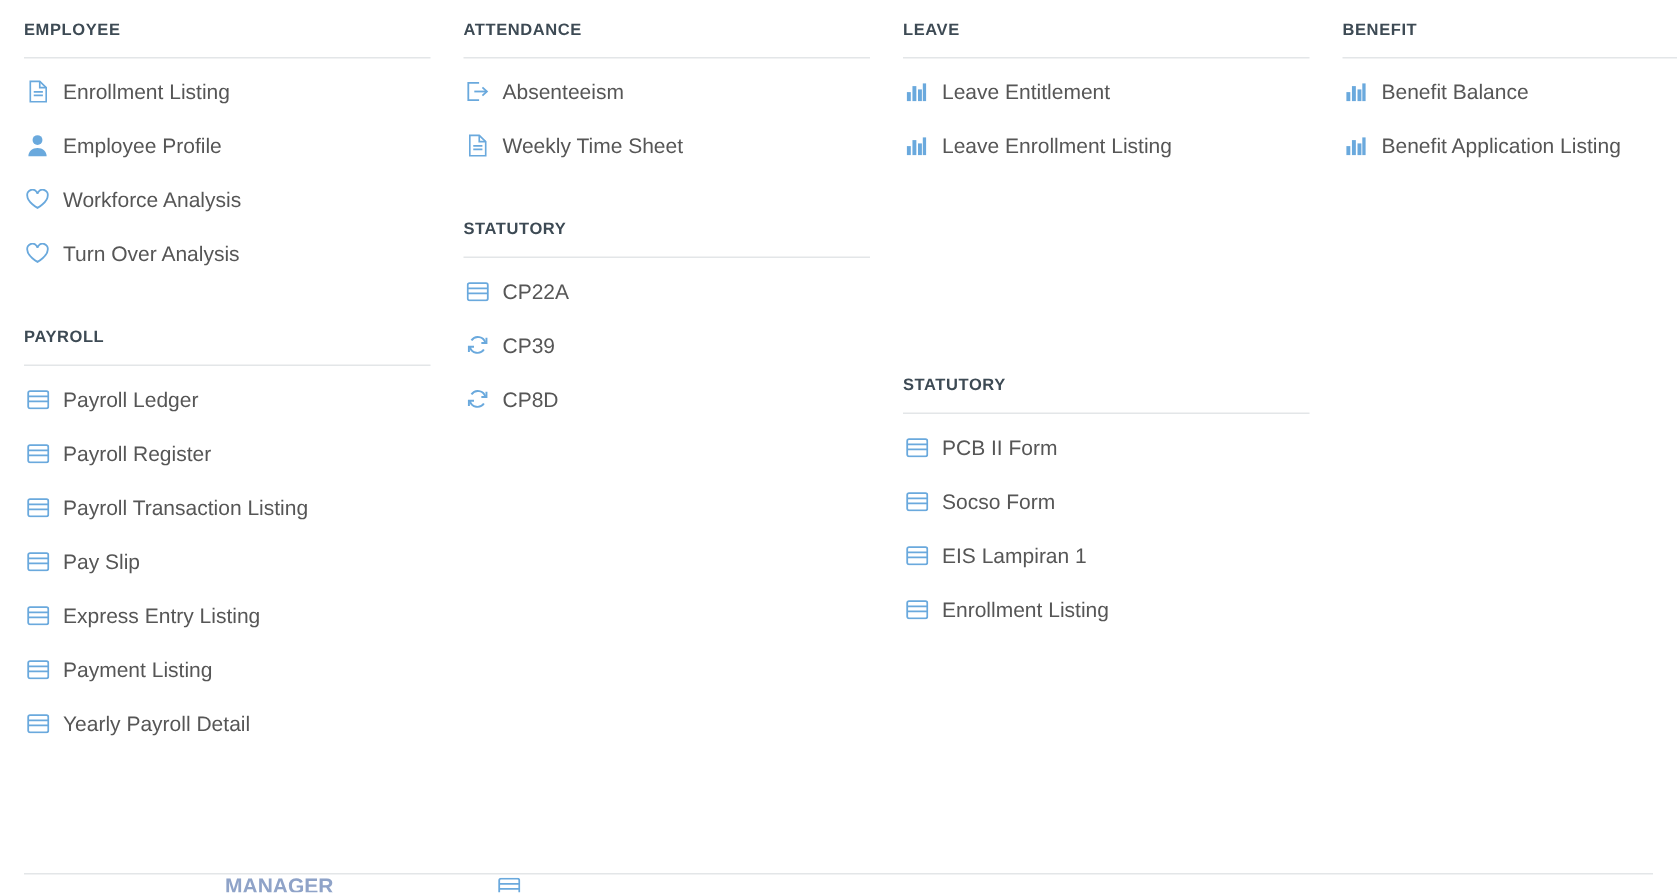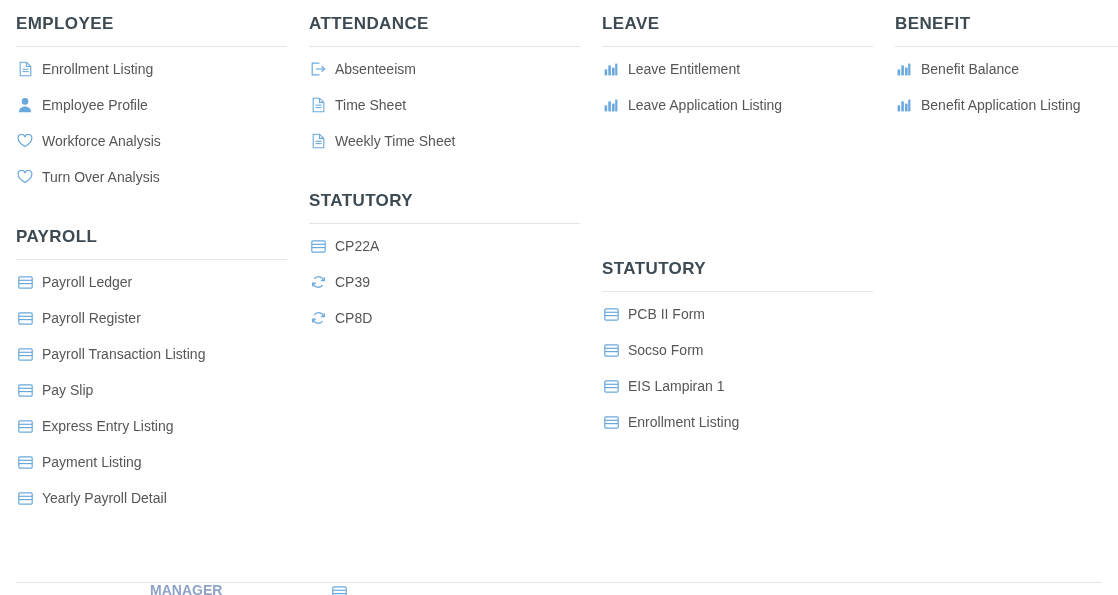--- a/index.html
+++ b/index.html
@@ -30,21 +30,21 @@
   .col {
     width: 293px;
     box-sizing: border-box;
     padding-right: 22px;
     flex: 0 0 293px;
   }
   .group {
     margin-bottom: 8px;
   }
   .group-title {
-    font-size: 17px;
+    font-size: 11px;
     font-weight: bold;
     color: #3d4a54;
     letter-spacing: 0.4px;
     padding: 14px 0 12px 0;
     border-bottom: 1px solid #e3e6e8;
     margin-bottom: 14px;
   }
   .items {
     list-style: none;
     margin: 0;
@@ -248,31 +248,20 @@
             </li>
             <li class="item">
               <span class="ic">
                 <svg width="15" height="16" viewBox="0 0 15 16" fill="none" stroke="currentColor" stroke-width="1.1">
                   <path d="M2.2 1.2h6.3l4.3 4.2v9.4H2.2z"></path>
                   <path d="M8.5 1.2v4.2h4.3"></path>
                   <line x1="4.5" y1="8.2" x2="10.6" y2="8.2"></line>
                   <line x1="4.5" y1="10.6" x2="10.6" y2="10.6"></line>
                 </svg>
               </span>
-              <span class="label">Time Sheet</span>
-            </li>
-            <li class="item">
-              <span class="ic">
-                <svg width="15" height="16" viewBox="0 0 15 16" fill="none" stroke="currentColor" stroke-width="1.1">
-                  <path d="M2.2 1.2h6.3l4.3 4.2v9.4H2.2z"></path>
-                  <path d="M8.5 1.2v4.2h4.3"></path>
-                  <line x1="4.5" y1="8.2" x2="10.6" y2="8.2"></line>
-                  <line x1="4.5" y1="10.6" x2="10.6" y2="10.6"></line>
-                </svg>
-              </span>
               <span class="label">Weekly Time Sheet</span>
             </li>
           </ul>
         </div>
         <div class="group">
           <div class="group-title">STATUTORY</div>
           <ul class="items">
             <li class="item">
               <span class="ic">
                 <svg width="15" height="13" viewBox="0 0 15 13" fill="none" stroke="currentColor" stroke-width="1.2">
@@ -325,21 +314,21 @@
             </li>
             <li class="item">
               <span class="ic">
                 <svg width="14" height="13" viewBox="0 0 14 13" fill="currentColor">
                   <rect x="0.6" y="6.4" width="2.6" height="6"></rect>
                   <rect x="4.3" y="2.4" width="2.6" height="10"></rect>
                   <rect x="8" y="4.6" width="2.6" height="7.8"></rect>
                   <rect x="11.2" y="0.6" width="2.2" height="11.8"></rect>
                 </svg>
               </span>
-              <span class="label">Leave Application Listing</span>
+              <span class="label">Leave Enrollment Listing</span>
             </li>
           </ul>
         </div>
         <div class="spacer-2"></div>
         <div class="group">
           <div class="group-title">STATUTORY</div>
           <ul class="items">
             <li class="item">
               <span class="ic">
                 <svg width="15" height="13" viewBox="0 0 15 13" fill="none" stroke="currentColor" stroke-width="1.2">

